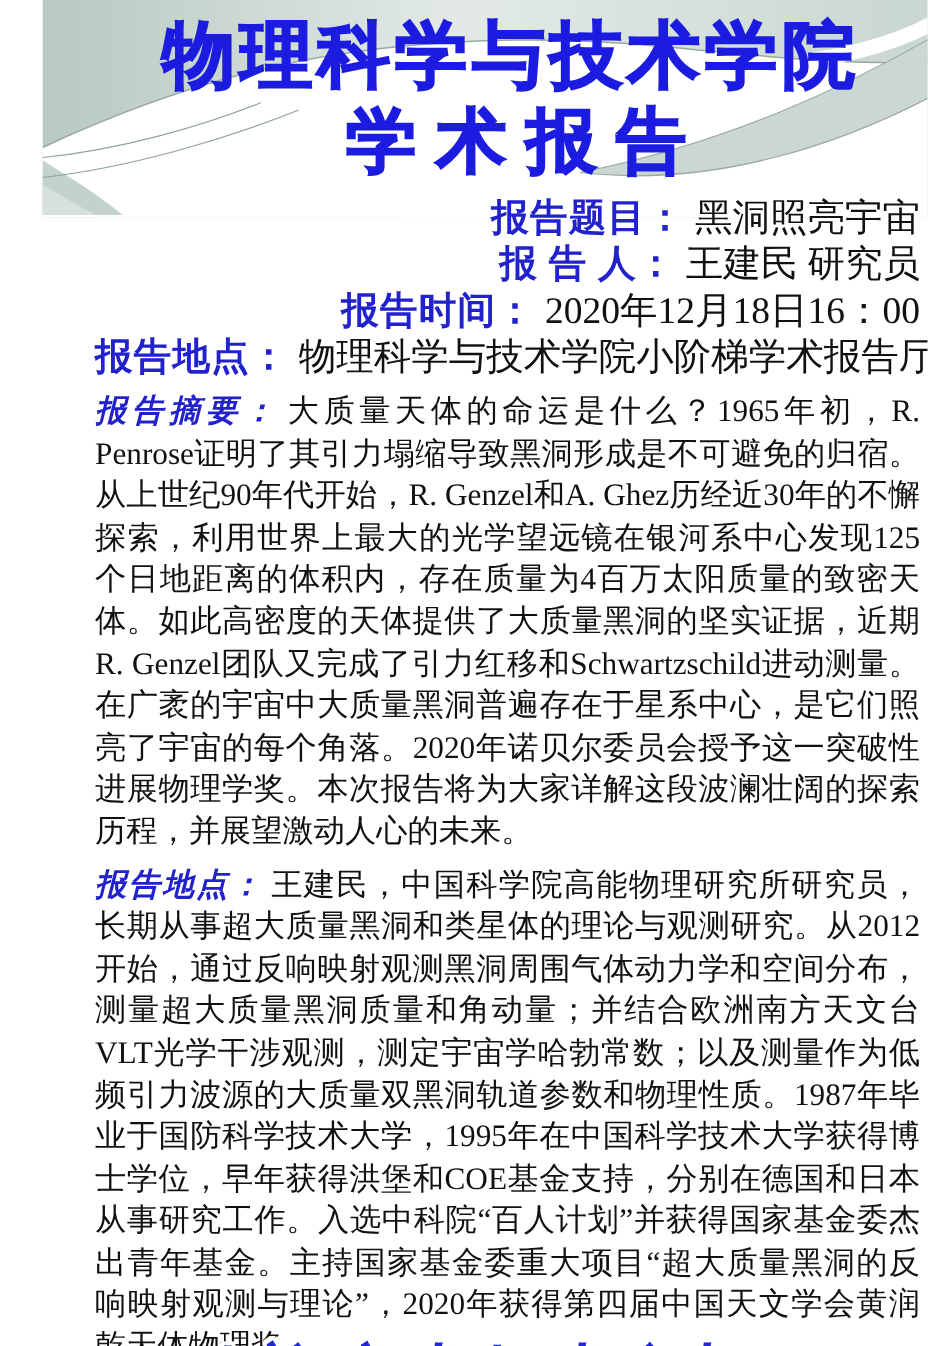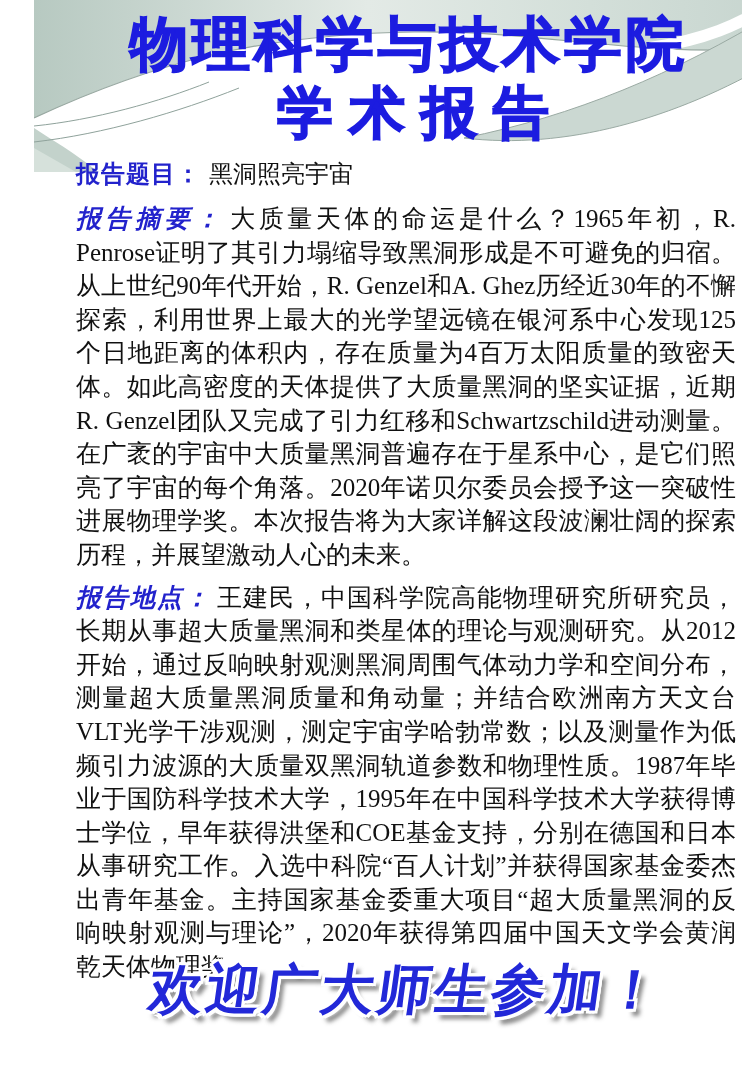--- a/index.html
+++ b/index.html
@@ -23,21 +23,21 @@
     font-weight:900;
     color:#1c1ce0;
     -webkit-text-stroke:1.6px #1c1ce0;
     white-space:nowrap;
     z-index:2;
   }
   .title-l1{top:6px;font-size:58px;letter-spacing:4px;padding-left:4px;}
   .title-l2{top:76px;font-size:56px;letter-spacing:16px;padding-left:16px;}
   
   .content{position:relative;z-index:1;padding:6px 40px 0 42px;}
-  .field{font-size:24px;line-height:37px;white-space:nowrap;}
+  .field{font-size:30px;line-height:37px;white-space:nowrap;text-align:right;}
   .flabel,.plabel{
     color:#2222cc;
     font-weight:bold;
     letter-spacing:1px;
   }
   .fvalue{color:#111111;margin-left:8px;}
   .para{
     margin:9px 0 0 0;
     font-size:25px;
     line-height:33.6px;
@@ -98,22 +98,31 @@
     <div class="title title-l1">物理科学与技术学院</div>
     <div class="title title-l2">学术报告</div>
   </header>
 
   <main class="content">
 
     <div class="field">
       <span class="flabel">报告题目：</span><span class="fvalue">黑洞照亮宇宙</span>
     </div>
 
+    <div class="field">
+      <span class="flabel">报 告 人：</span><span class="fvalue">王建民 研究员</span>
+    </div>
 
+    <div class="field">
+      <span class="flabel">报告时间：</span><span class="fvalue">2020年12月18日16：00</span>
+    </div>
 
+    <div class="field">
+      <span class="flabel">报告地点：</span><span class="fvalue">物理科学与技术学院小阶梯学术报告厅</span>
+    </div>
 
     <p class="para">
       <span class="plabel">报告摘要：</span><span>大质量天体的命运是什么？1965年初，R. Penrose证明了其引力塌缩导致黑洞形成是不可避免的归宿。从上世纪90年代开始，R. Genzel和A. Ghez历经近30年的不懈探索，利用世界上最大的光学望远镜在银河系中心发现125个日地距离的体积内，存在质量为4百万太阳质量的致密天体。如此高密度的天体提供了大质量黑洞的坚实证据，近期R. Genzel团队又完成了引力红移和Schwartzschild进动测量。在广袤的宇宙中大质量黑洞普遍存在于星系中心，是它们照亮了宇宙的每个角落。2020年诺贝尔委员会授予这一突破性进展物理学奖。本次报告将为大家详解这段波澜壮阔的探索历程，并展望激动人心的未来。</span>
     </p>
 
     <p class="para">
       <span class="plabel">报告地点：</span><span>王建民，中国科学院高能物理研究所研究员，长期从事超大质量黑洞和类星体的理论与观测研究。从2012开始，通过反响映射观测黑洞周围气体动力学和空间分布，测量超大质量黑洞质量和角动量；并结合欧洲南方天文台VLT光学干涉观测，测定宇宙学哈勃常数；以及测量作为低频引力波源的大质量双黑洞轨道参数和物理性质。1987年毕业于国防科学技术大学，1995年在中国科学技术大学获得博士学位，早年获得洪堡和COE基金支持，分别在德国和日本从事研究工作。入选中科院“百人计划”并获得国家基金委杰出青年基金。主持国家基金委重大项目“超大质量黑洞的反响映射观测与理论”，2020年获得第四届中国天文学会黄润乾天体物理奖。</span>
     </p>
 
     <div class="welcome">欢迎广大师生参加！</div>

